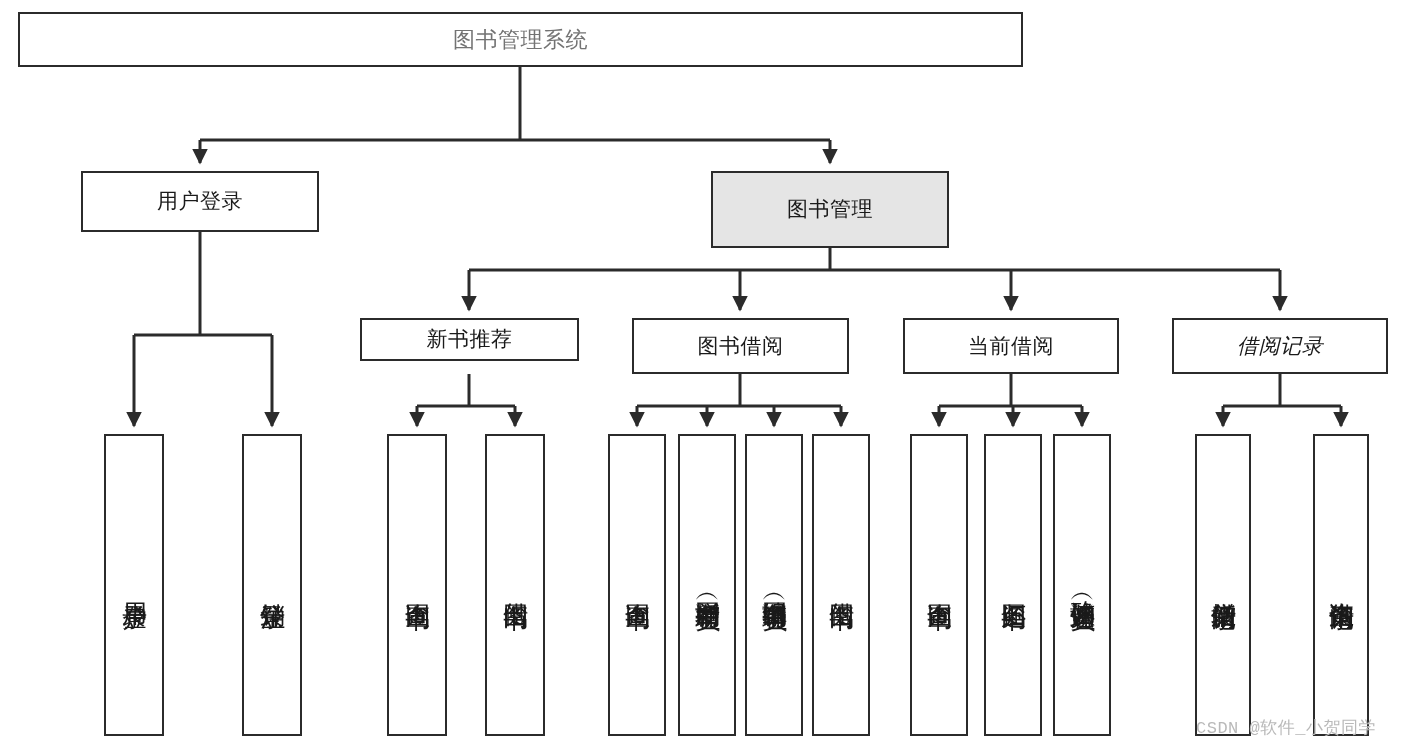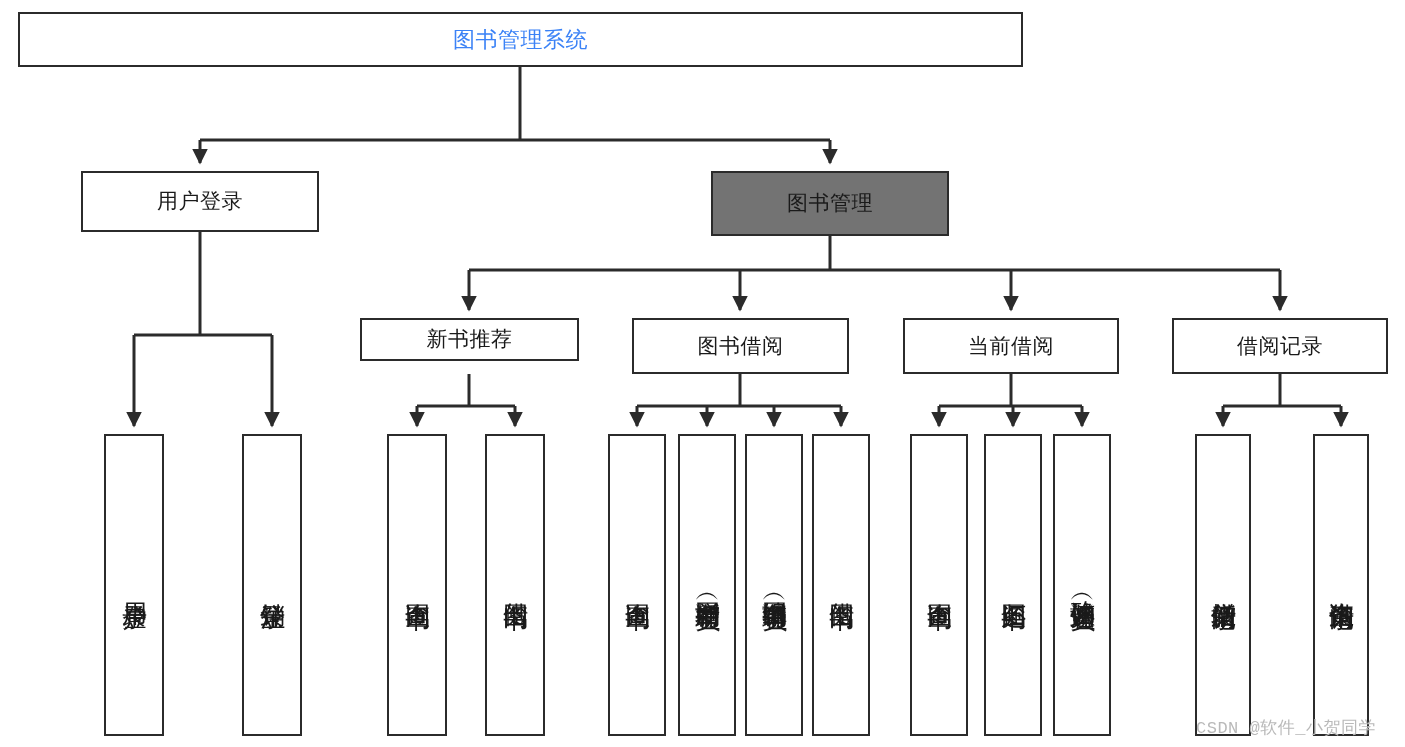--- a/index.html
+++ b/index.html
@@ -120,41 +120,41 @@
       <path d="M 1013 406 L 1013 426" marker-end="url(#arrow)"></path>
       <path d="M 1082 406 L 1082 426" marker-end="url(#arrow)"></path>
 
       <path d="M 1280 374 L 1280 406"></path>
       <path d="M 1223 406 L 1341 406"></path>
       <path d="M 1223 406 L 1223 426" marker-end="url(#arrow)"></path>
       <path d="M 1341 406 L 1341 426" marker-end="url(#arrow)"></path>
     </g>
   </svg>
 
-  <div class="node horiz root" style="left: 18px; top: 12px; width: 1005px; height: 55px; border-color: rgb(43, 43, 43); background: rgb(255, 255, 255); color: #3b82f6;">
+  <div class="node horiz root" style="left: 18px; top: 12px; width: 1005px; height: 55px; border-color: rgb(43, 43, 43); background: rgb(255, 255, 255); color: #737373;">
     <span class="lbl">图书管理系统</span>
   </div>
 
   <div class="node horiz" style="left: 81px; top: 171px; width: 238px; height: 61px; border-color: rgb(43, 43, 43); background: rgb(255, 255, 255); color: rgb(26, 26, 26);">
     <span class="lbl">用户登录</span>
   </div>
-  <div class="node horiz" style="left: 711px; top: 171px; width: 238px; height: 65px; border-color: rgb(43, 43, 43); background: #737373; color: rgb(26, 26, 26);">
+  <div class="node horiz" style="left: 711px; top: 171px; width: 238px; height: 77px; border-color: rgb(43, 43, 43); background: #e5e5e5; color: rgb(26, 26, 26);">
     <span class="lbl">图书管理</span>
   </div>
 
   <div class="node horiz" style="left: 360px; top: 318px; width: 219px; height: 43px; border-color: rgb(43, 43, 43); background: rgb(255, 255, 255); color: rgb(26, 26, 26);">
     <span class="lbl">新书推荐</span>
   </div>
   <div class="node horiz" style="left: 903px; top: 318px; width: 216px; height: 56px; border-color: rgb(43, 43, 43); background: rgb(255, 255, 255); color: rgb(26, 26, 26);">
     <span class="lbl">当前借阅</span>
   </div>
   <div class="node horiz" style="left: 632px; top: 318px; width: 217px; height: 56px; border-color: rgb(43, 43, 43); background: rgb(255, 255, 255); color: rgb(26, 26, 26);">
     <span class="lbl">图书借阅</span>
   </div>
-  <div class="node horiz" style="left: 1172px; top: 318px; width: 216px; height: 56px; border-color: rgb(43, 43, 43); background: rgb(255, 255, 255); color: rgb(26, 26, 26);">
+  <div class="node horiz" style="left: 1172px; top: 318px; width: 216px; height: 56px; border-color: rgb(43, 43, 43); background: rgb(255, 255, 255); color: rgb(26, 26, 26); font-style: italic;">
     <span class="lbl">借阅记录</span>
   </div>
 
   <div class="node vert" style="left: 104px; top: 434px; width: 60px; height: 302px; border-color: rgb(43, 43, 43); background: rgb(255, 255, 255); color: rgb(26, 26, 26);">
     <span class="lbl">用户登录</span>
   </div>
   <div class="node vert" style="left: 242px; top: 434px; width: 60px; height: 302px; border-color: rgb(43, 43, 43); background: rgb(255, 255, 255); color: rgb(26, 26, 26);">
     <span class="lbl">注销登录</span>
   </div>
   <div class="node vert" style="left: 387px; top: 434px; width: 60px; height: 302px; border-color: rgb(43, 43, 43); background: rgb(255, 255, 255); color: rgb(26, 26, 26);">

